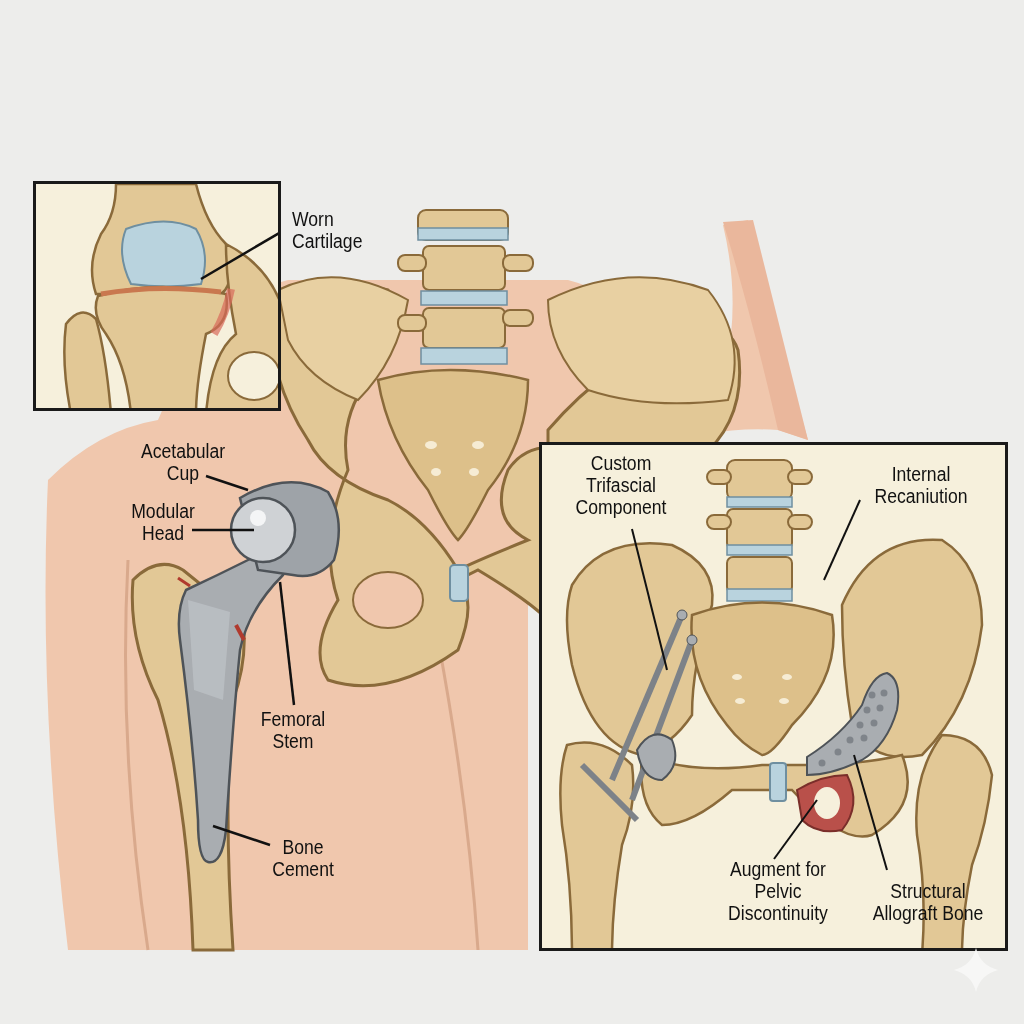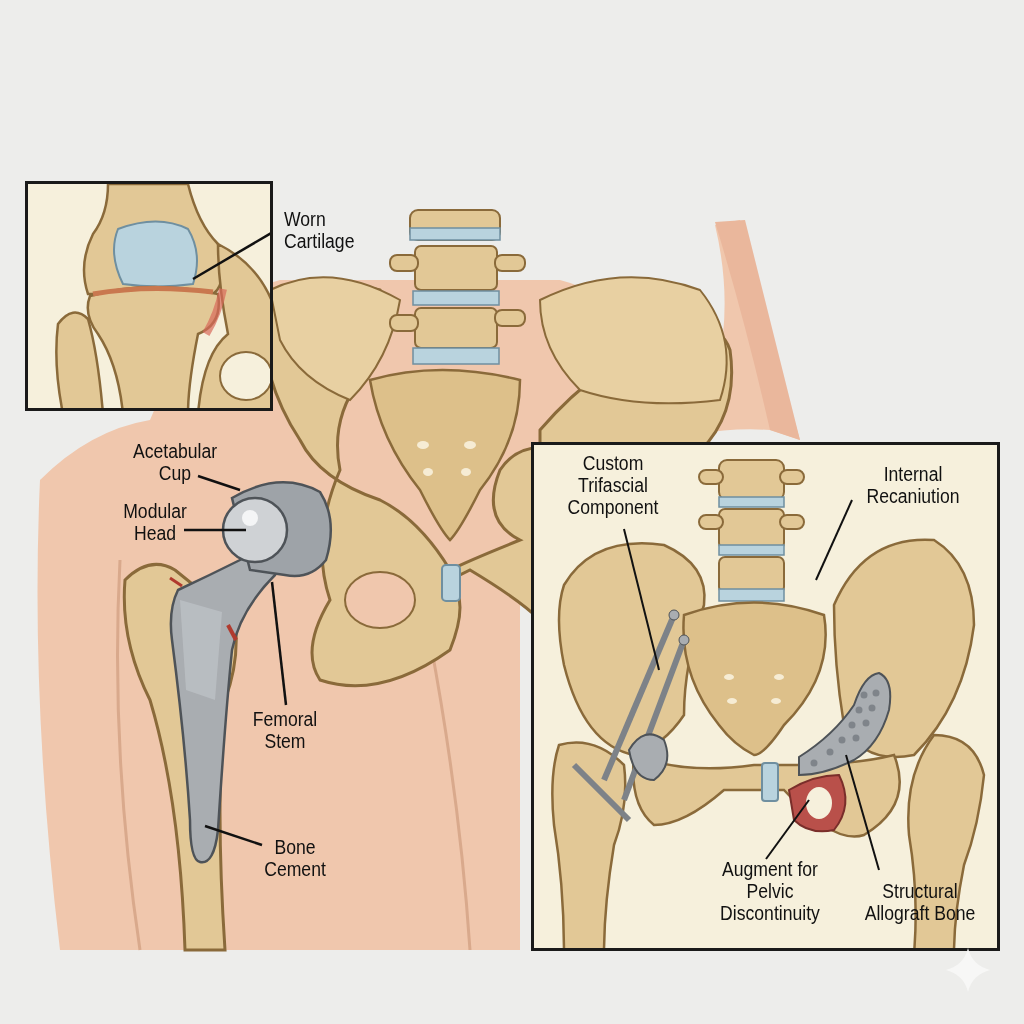--- a/index.html
+++ b/index.html
@@ -1,17 +1,17 @@
 <!DOCTYPE html>
 <html><head>
 <meta charset="utf-8">
 <style>
   html, body { margin:0; padding:0; }
   body { width:1024px; height:1024px; background:#ededeb; position:relative; overflow:hidden; font-family:"Liberation Sans", sans-serif; }
-  .stage { position:absolute; left:0; top:0; width:928px; height:1024px; }
+  .stage { position:absolute; left:8px; top:0; width:928px; height:1024px; }
   .label { position:absolute; color:#111; font-size:20px; line-height:22px; text-align:center; white-space:pre-line; font-family:"Liberation Sans", sans-serif; transform:scaleX(0.88); transform-origin:center top; }
   .inset { position:absolute; background:#f6f0dc; border:3px solid #1a1a1a; box-sizing:border-box; overflow:hidden; }
   svg { position:absolute; left:0; top:0; }
 </style>
 </head>
 <body>
 
 <div class="stage">
 
   <svg width="1024" height="1024">

